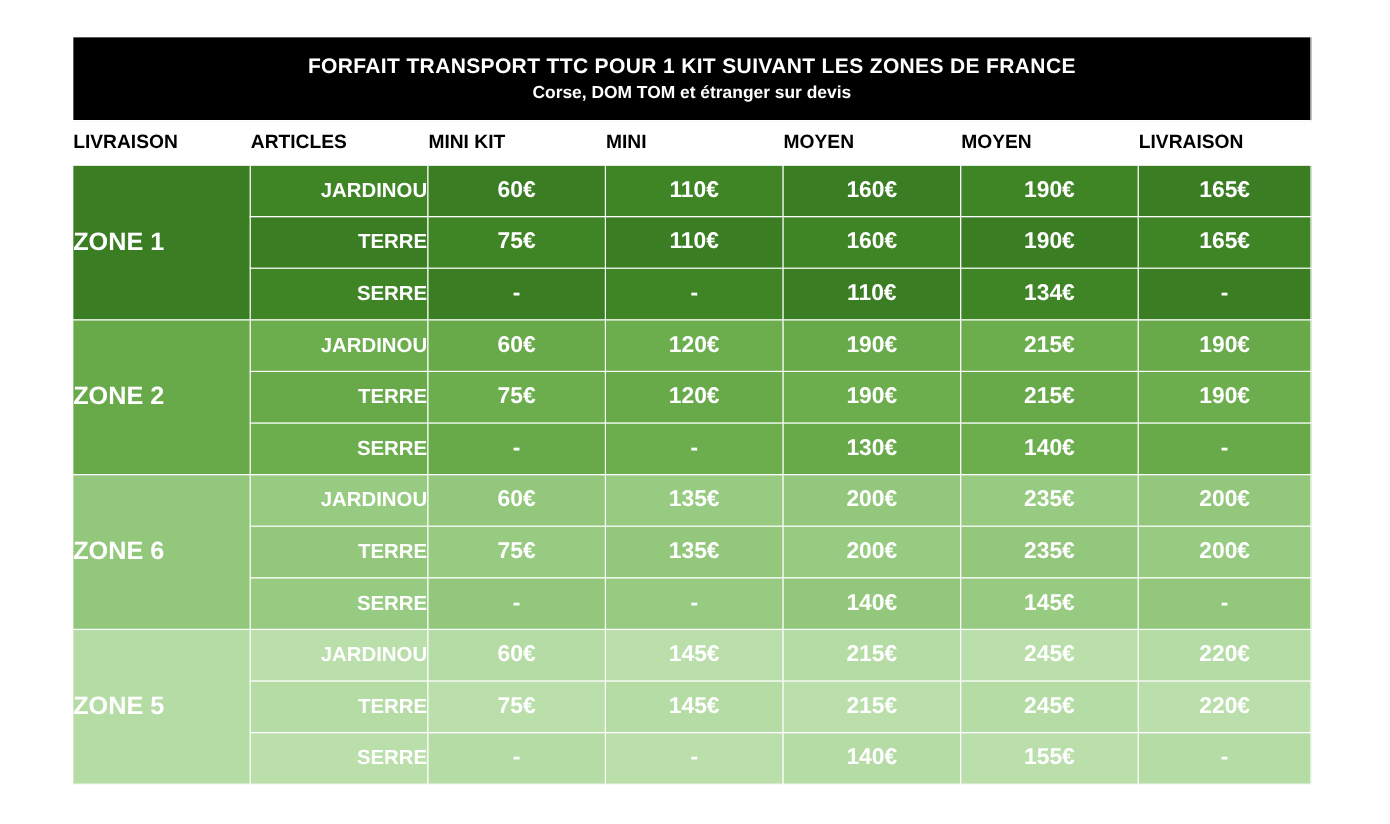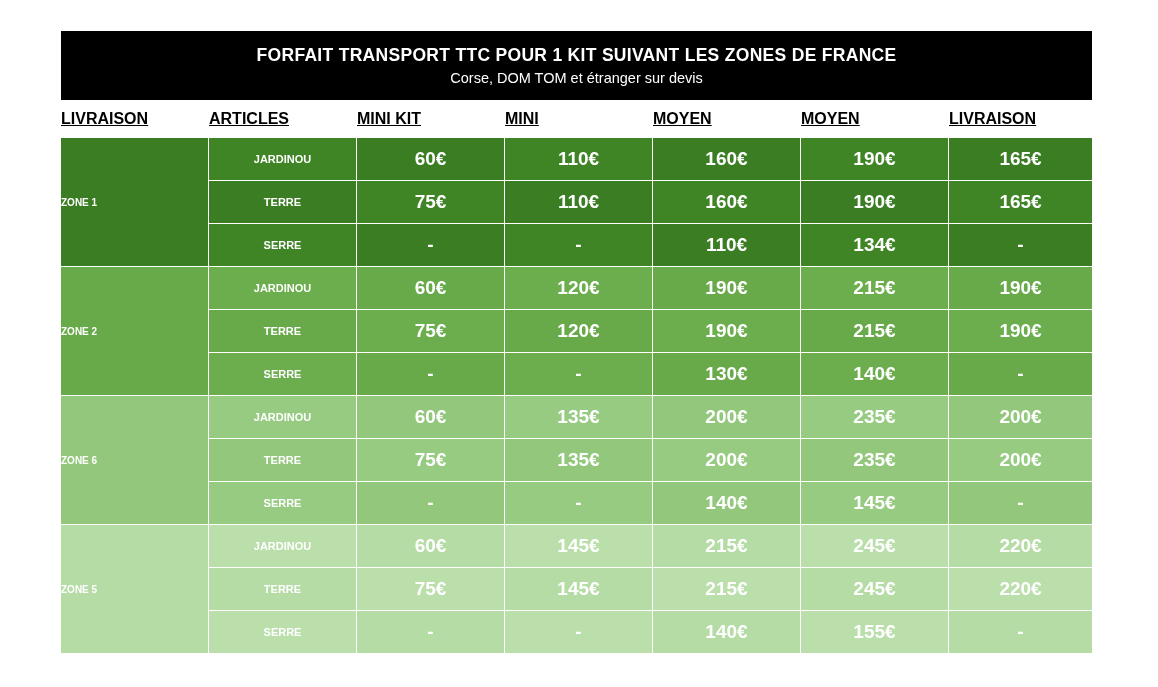--- a/index.html
+++ b/index.html
@@ -44,60 +44,59 @@
   }
   .band-title {
     font-size: 17.5px;
     font-weight: bold;
     letter-spacing: 0.3px;
     padding: 14px 6px 2px 6px;
     line-height: 1.2;
   }
   .band-sub {
     font-size: 14.5px;
-    font-weight: normal;
+    font-weight: bold;
     padding: 2px 6px 13px 6px;
     line-height: 1.2;
   }
   
   .colhead {
     background: #ffffff;
     color: #000000;
     font-size: 16px;
     font-weight: bold;
     text-align: left;
     height: 36px;
     padding-left: 9px;
     border-top: 1px solid #000000;
     border-bottom: 1px solid #000000;
     border-left: 1px solid #000000;
     border-right: 1px solid #000000;
-    text-decoration: underline;
   }
   .cell {
     height: 42px;
     font-size: 19px;
     text-align: center;
     color: #ffffff;
     vertical-align: middle;
     font-weight: bold;
   }
   .zone-cell {
-    font-size: 10px;
+    font-size: 21px;
     font-weight: bold;
     color: #ffffff;
     text-align: left;
     padding-left: 9px;
     vertical-align: middle;
   }
   .article-cell {
-    font-size: 11px;
-    font-weight: bold;
-    color: #ffffff;
-    text-align: center;
+    font-size: 17px;
+    font-weight: bold;
+    color: #ffffff;
+    text-align: right;
     padding-left: 9px;
     vertical-align: middle;
   }
   .z1 { background: #3a7d22; }
   .z1b { background: #3f8526; }
   .z2 { background: #68a94a; }
   .z2b { background: #6cae4e; }
   .z3 { background: #93c87c; }
   .z3b { background: #97cb81; }
   .z4 { background: #b6dca6; }

